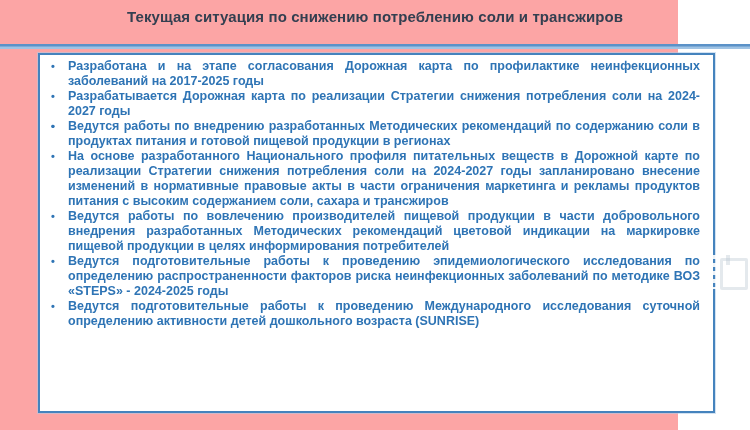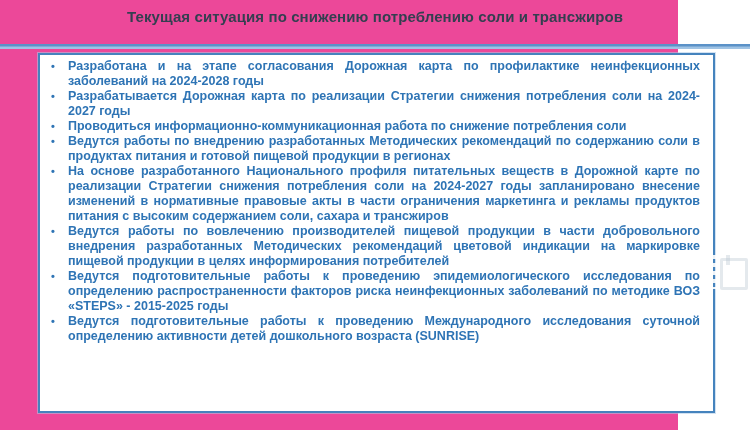--- a/index.html
+++ b/index.html
@@ -8,21 +8,21 @@
     width: 750px;
     height: 430px;
     background: #ffffff;
     overflow: hidden;
     font-family: "Liberation Sans", "DejaVu Sans", sans-serif;
   }
   .slide {
     position: relative;
     width: 678px;
     height: 430px;
-    background: #ec4899;
+    background: #fca5a5;
   }
   .title {
     position: absolute;
     top: 8px;
     left: 0;
     width: 750px;
     text-align: center;
     font-size: 15px;
     font-weight: bold;
     color: var(--title-text, #333F50);
@@ -116,45 +116,44 @@
 <div class="slide">
 
   <div class="title">Текущая ситуация по снижению потреблению соли и трансжиров</div>
 
   <div class="divider"></div>
 
   <div class="content-box">
     <ul class="bullet-list">
       <li>
         <span class="bullet-dot">•</span>
-        <span>Разработана и на этапе согласования Дорожная карта по профилактике неинфекционных заболеваний на 2024-2028 годы</span>
+        <span>Разработана и на этапе согласования Дорожная карта по профилактике неинфекционных заболеваний на 2017-2025 годы</span>
       </li>
       <li>
         <span class="bullet-dot">•</span>
         <span>Разрабатывается Дорожная карта по реализации Стратегии снижения потребления соли на 2024-2027 годы</span>
       </li>
       <li>
         <span class="bullet-dot">•</span>
-        <span>Проводиться информационно-коммуникационная работа по снижение потребления соли</span>
       </li>
       <li>
         <span class="bullet-dot">•</span>
         <span>Ведутся работы по внедрению разработанных Методических рекомендаций по содержанию соли в продуктах питания и готовой пищевой продукции в регионах</span>
       </li>
       <li>
         <span class="bullet-dot">•</span>
         <span>На основе разработанного Национального профиля питательных веществ в Дорожной карте по реализации Стратегии снижения потребления соли на 2024-2027 годы запланировано внесение изменений в нормативные правовые акты в части ограничения маркетинга и рекламы продуктов питания с высоким содержанием соли, сахара и трансжиров</span>
       </li>
       <li>
         <span class="bullet-dot">•</span>
         <span>Ведутся работы по вовлечению производителей пищевой продукции в части добровольного внедрения разработанных Методических рекомендаций цветовой индикации на маркировке пищевой продукции в целях информирования потребителей</span>
       </li>
       <li>
         <span class="bullet-dot">•</span>
-        <span>Ведутся подготовительные работы к проведению эпидемиологического исследования по определению распространенности факторов риска неинфекционных заболеваний по методике ВОЗ «STEPS» - 2015-2025 годы</span>
+        <span>Ведутся подготовительные работы к проведению эпидемиологического исследования по определению распространенности факторов риска неинфекционных заболеваний по методике ВОЗ «STEPS» - 2024-2025 годы</span>
       </li>
       <li>
         <span class="bullet-dot">•</span>
         <span>Ведутся подготовительные работы к проведению Международного исследования суточной определению активности детей дошкольного возраста (SUNRISE)</span>
       </li>
     </ul>
   </div>
 
   <div class="watermark">
     <span class="wm-dashes"></span>

